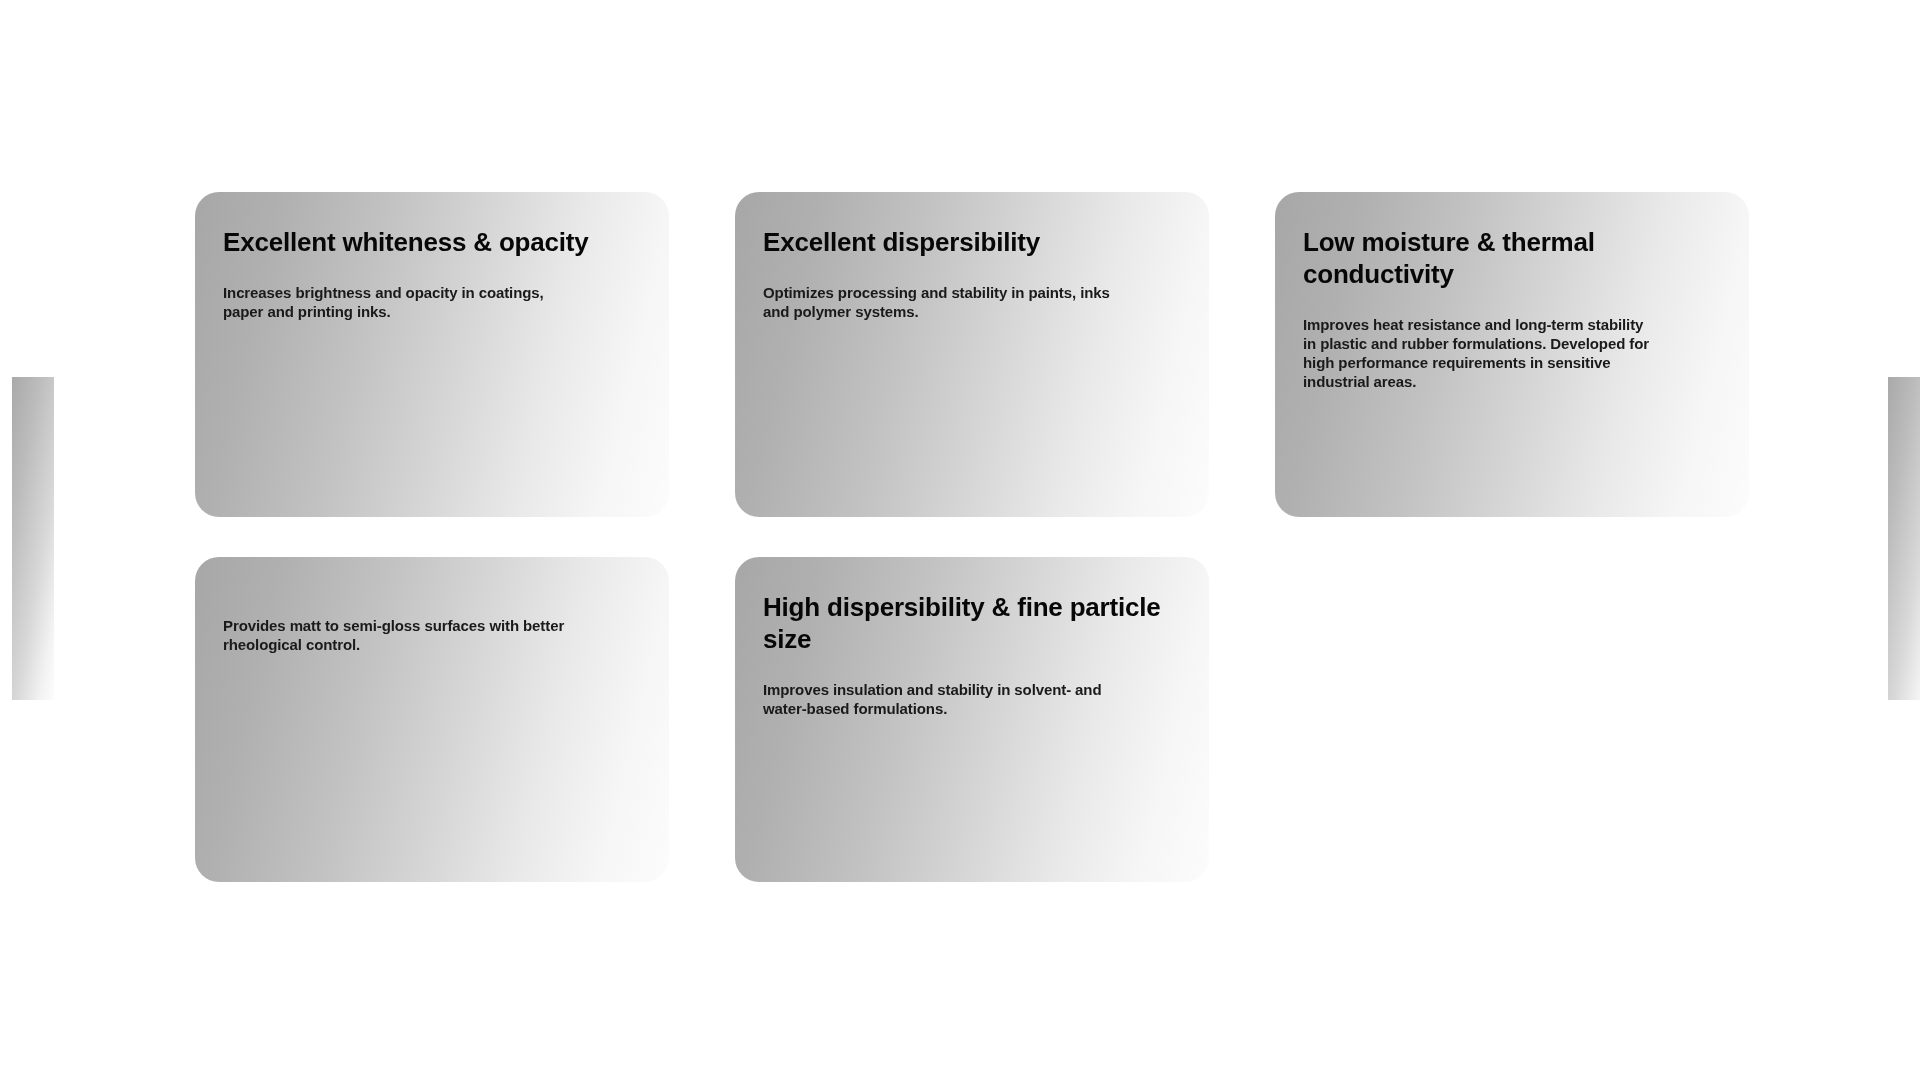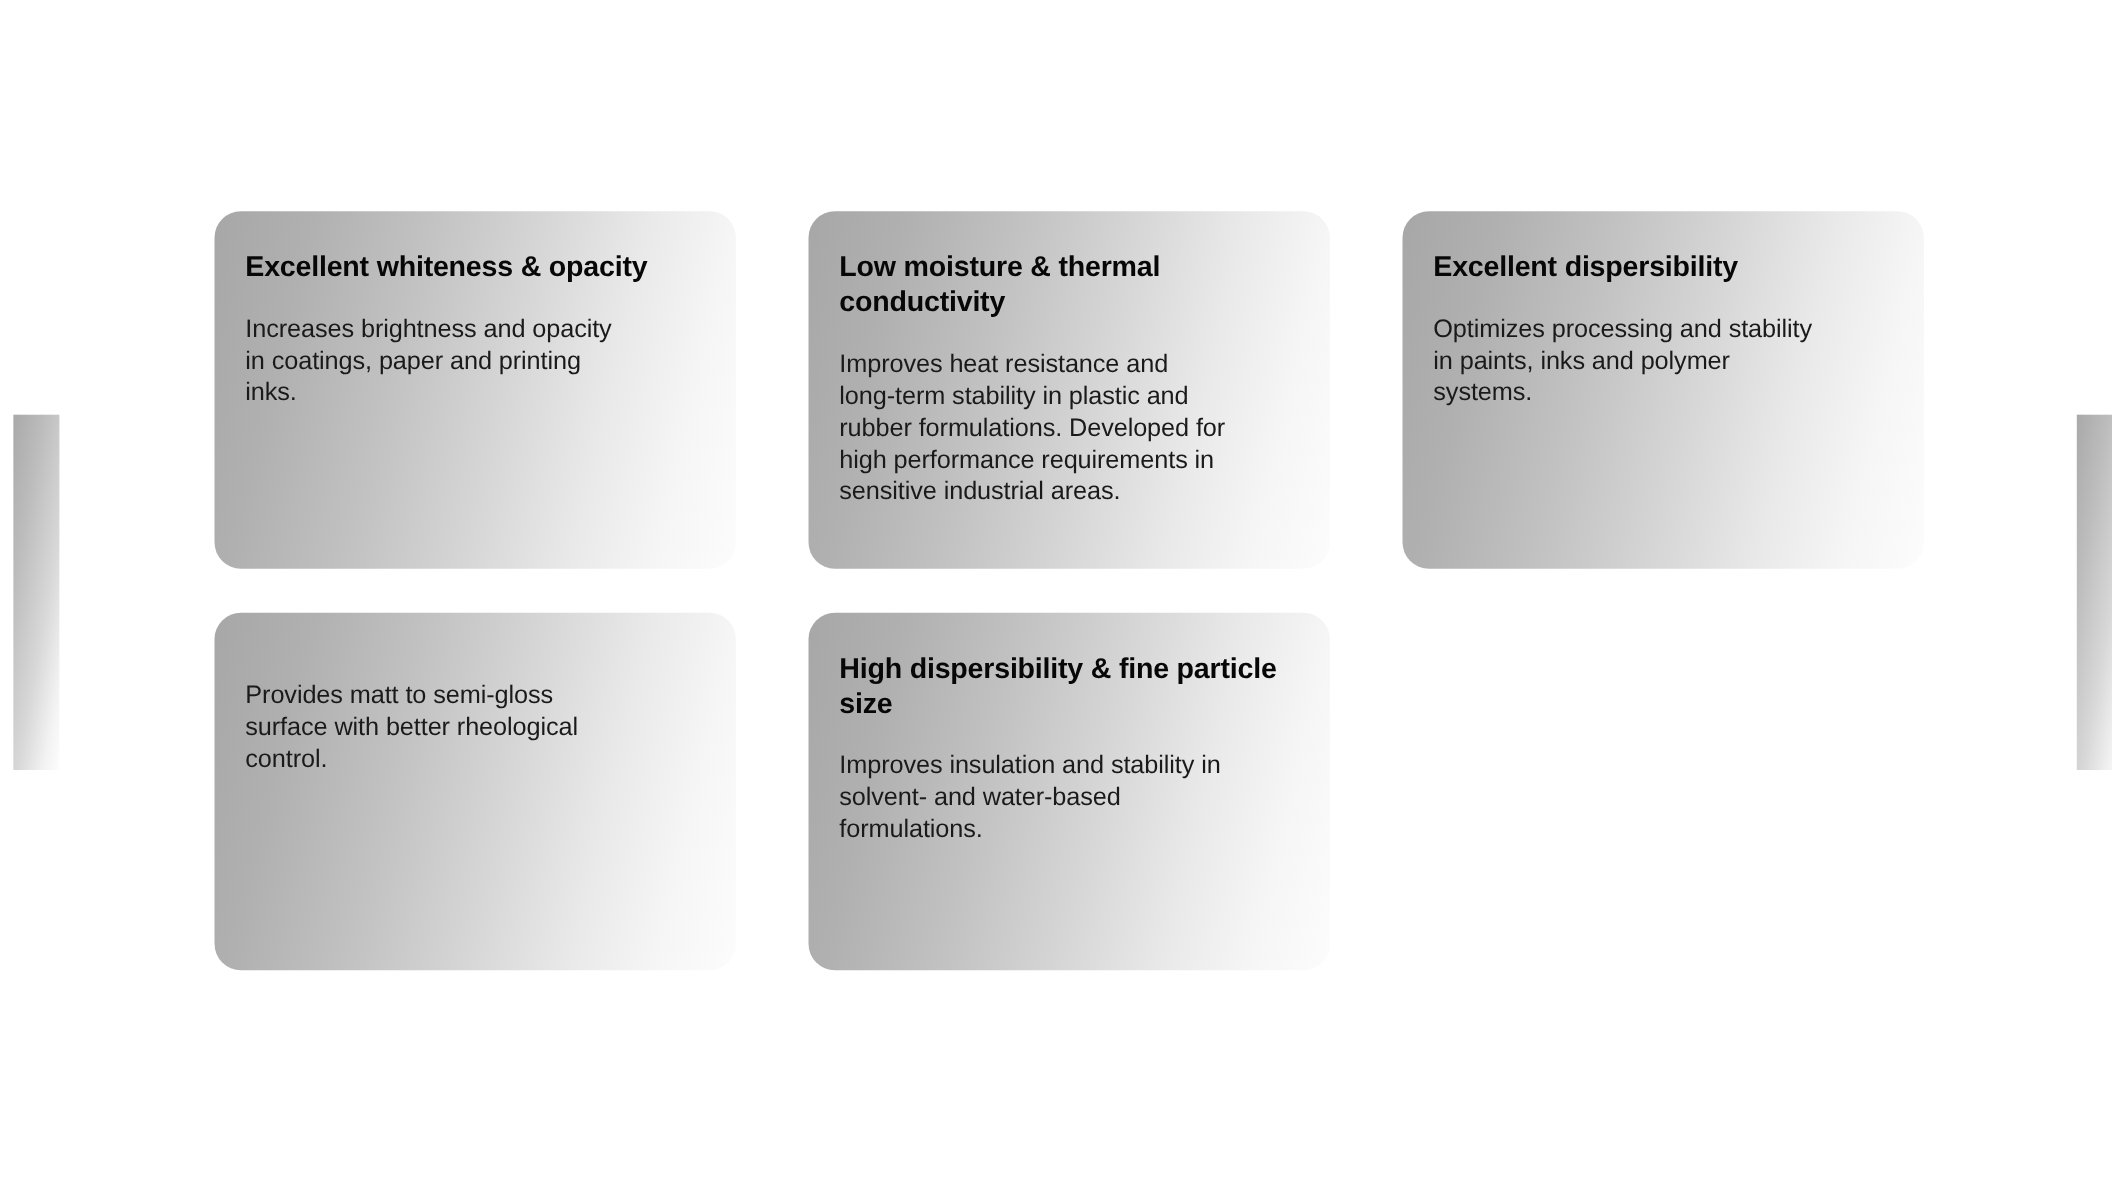--- a/index.html
+++ b/index.html
@@ -77,23 +77,23 @@
     font-size: 26px;
     line-height: 1.24;
     font-weight: bold;
     color: #070707;
     letter-spacing: -0.2px;
   }
 
   .card-body {
     margin: 0;
     padding-top: 26px;
-    font-size: 23px;
+    font-size: 15px;
     line-height: 1.26;
-    font-weight: normal;
+    font-weight: bold;
     color: #1a1a1a;
     letter-spacing: -0.1px;
     max-width: 350px;
   }
 
   
   .feature-card.wide-body .card-body {
     max-width: 352px;
   }
 </style>
@@ -107,32 +107,32 @@
   <div class="peek-card right"></div>
 
   <div id="card-grid">
 
     <div class="feature-card">
       <h3 class="card-title">Excellent whiteness &amp; opacity</h3>
       <p class="card-body">Increases brightness and opacity in coatings, paper and printing inks.</p>
     </div>
 
 
+    <div class="feature-card">
+      <h3 class="card-title">Excellent dispersibility</h3>
+      <p class="card-body">Optimizes processing and stability in paints, inks and polymer systems.</p>
+    </div>
+
     <div class="feature-card wide-body">
       <h3 class="card-title">Low moisture &amp; thermal conductivity</h3>
       <p class="card-body">Improves heat resistance and long-term stability in plastic and rubber formulations. Developed for high performance requirements in sensitive industrial areas.</p>
     </div>
 
     <div class="feature-card">
-      <h3 class="card-title">Excellent dispersibility</h3>
-      <p class="card-body">Optimizes processing and stability in paints, inks and polymer systems.</p>
-    </div>
-
-    <div class="feature-card">
-      <p class="card-body">Provides matt to semi-gloss surface with better rheological control.</p>
+      <p class="card-body">Provides matt to semi-gloss surfaces with better rheological control.</p>
     </div>
 
     <div class="feature-card wide-body">
       <h3 class="card-title">High dispersibility &amp; fine particle size</h3>
       <p class="card-body">Improves insulation and stability in solvent- and water-based formulations.</p>
     </div>
 
   </div>
 </div>
 

